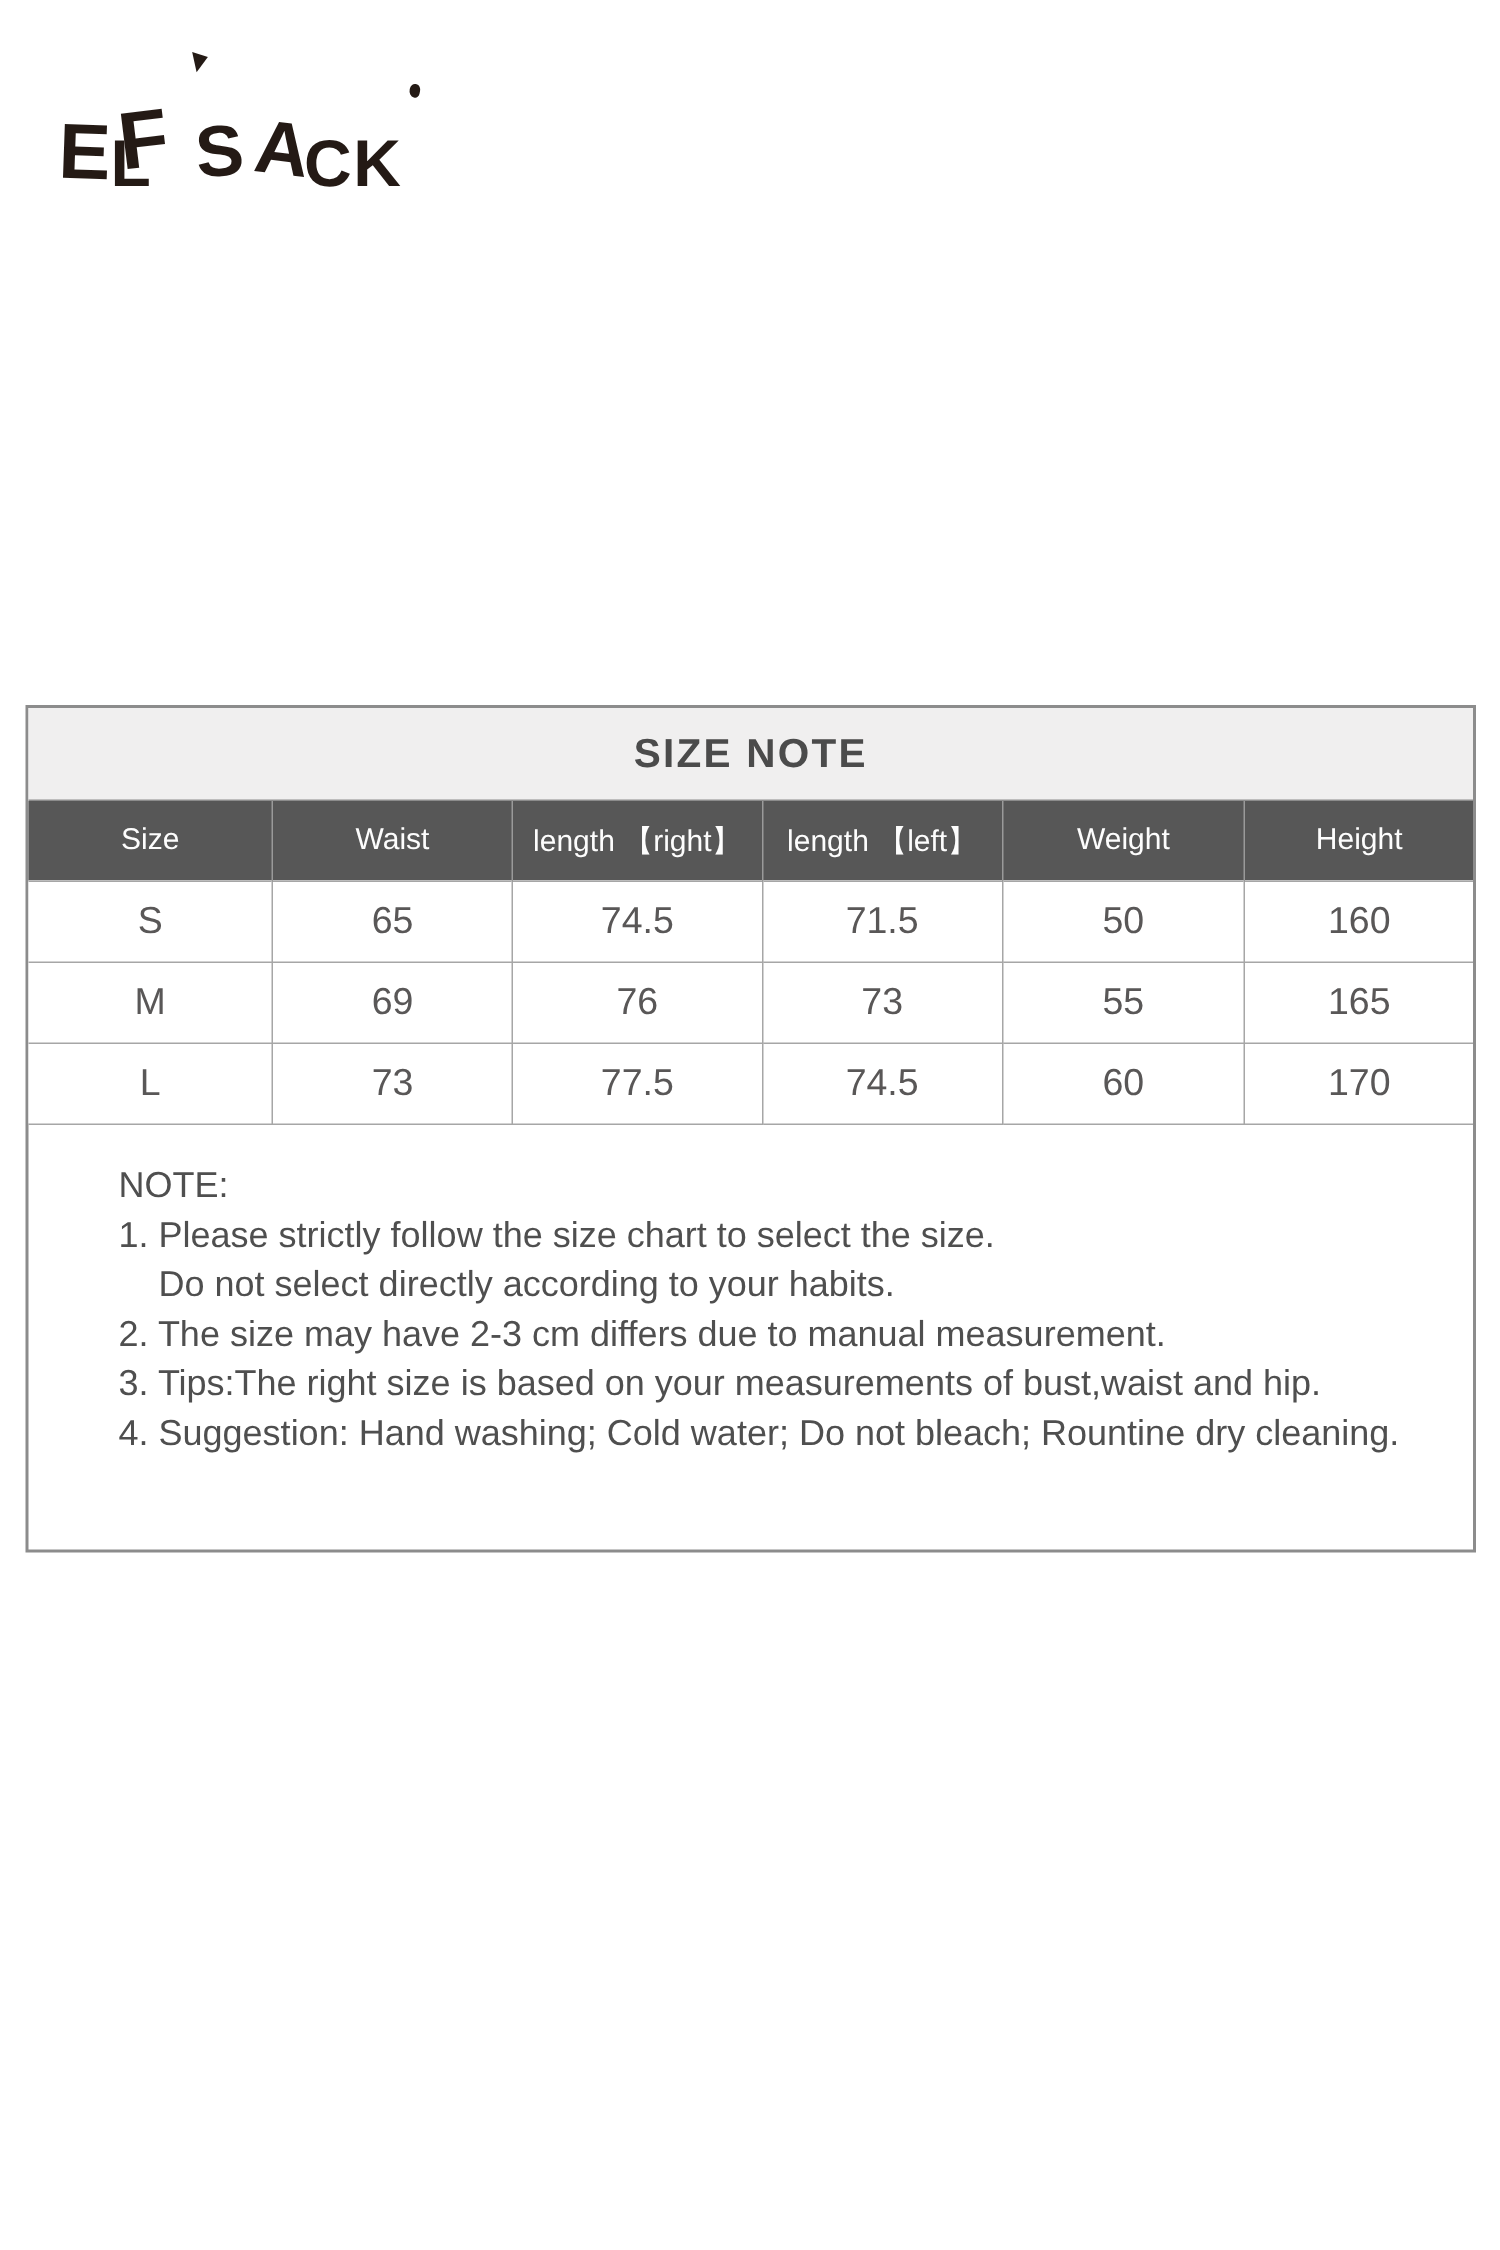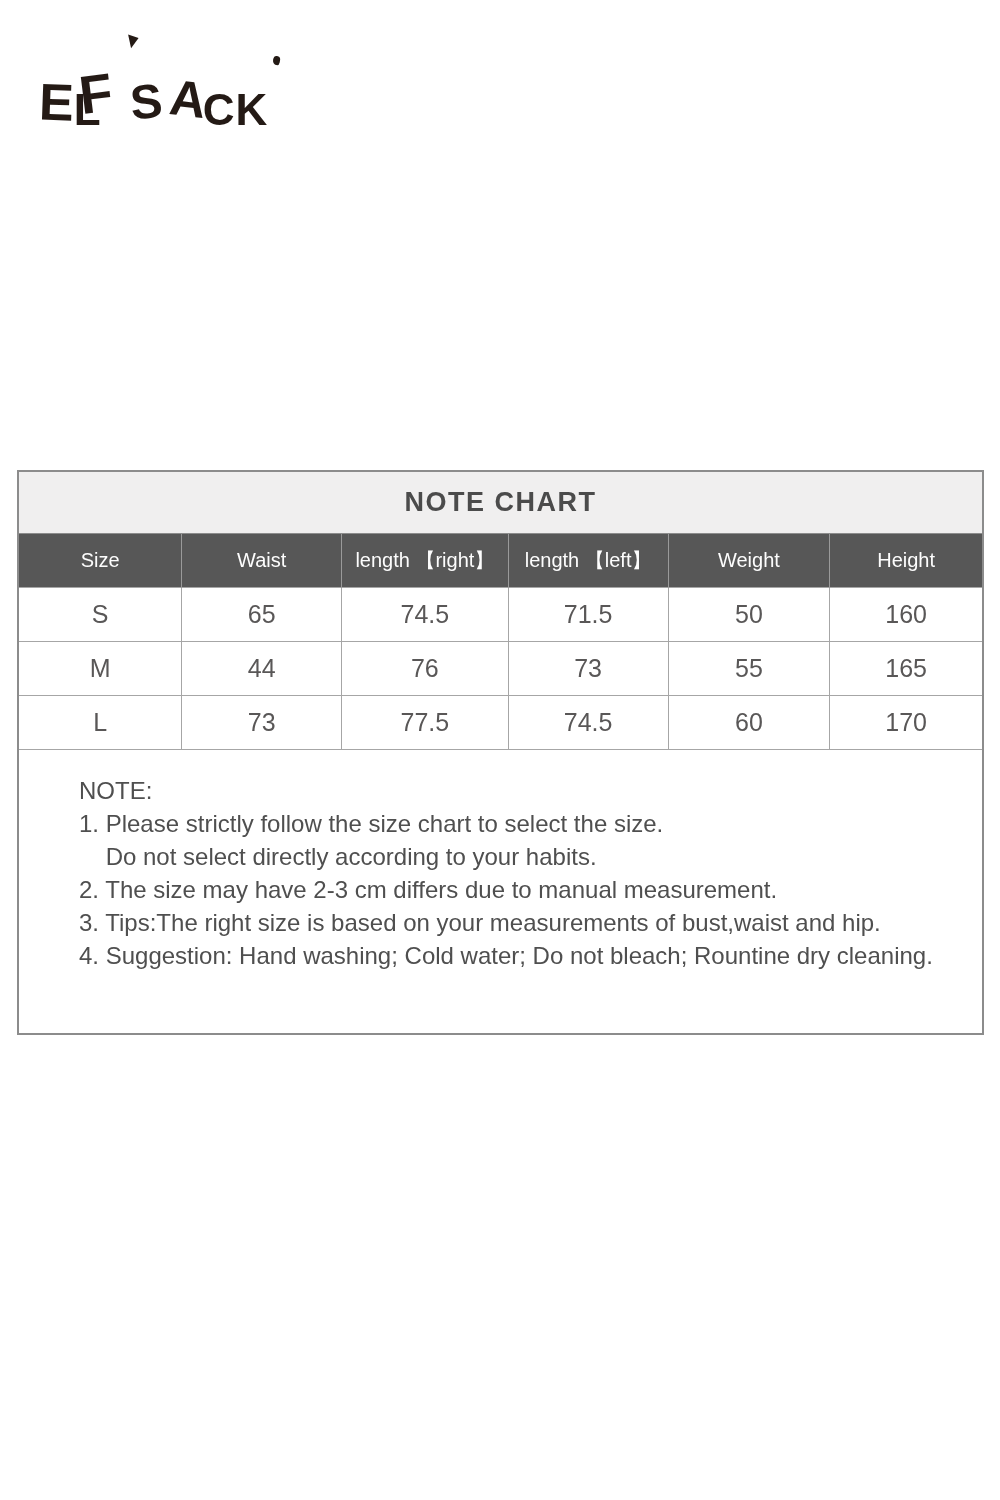--- a/index.html
+++ b/index.html
@@ -126,21 +126,21 @@
     <span class="letter">L</span>
     <span class="letter">F</span>
     <span class="letter">&nbsp;</span>
     <span class="letter">S</span>
     <span class="letter">A</span>
     <span class="letter">C</span>
     <span class="letter">K</span>
   </div>
 
 <div class="chart-block">
-  <div class="chart-title">NOTE CHART</div>
+  <div class="chart-title">SIZE NOTE</div>
 
   <table class="size-table">
     <colgroup>
       <col style="width:16.9%">
         <col style="width:16.6%">
         <col style="width:17.3%">
       <col style="width:16.6%">
         <col style="width:16.8%">
         <col style="width:15.8%">
     </colgroup>
@@ -159,21 +159,21 @@
     <tr>
           <td>S</td>
           <td>65</td>
           <td>74.5</td>
           <td>71.5</td>
           <td>50</td>
           <td>160</td>
         </tr>
         <tr>
           <td>M</td>
-          <td>44</td>
+          <td>69</td>
           <td>76</td>
           <td>73</td>
           <td>55</td>
           <td>165</td>
         </tr>
         <tr>
           <td>L</td>
           <td>73</td>
           <td>77.5</td>
           <td>74.5</td>

